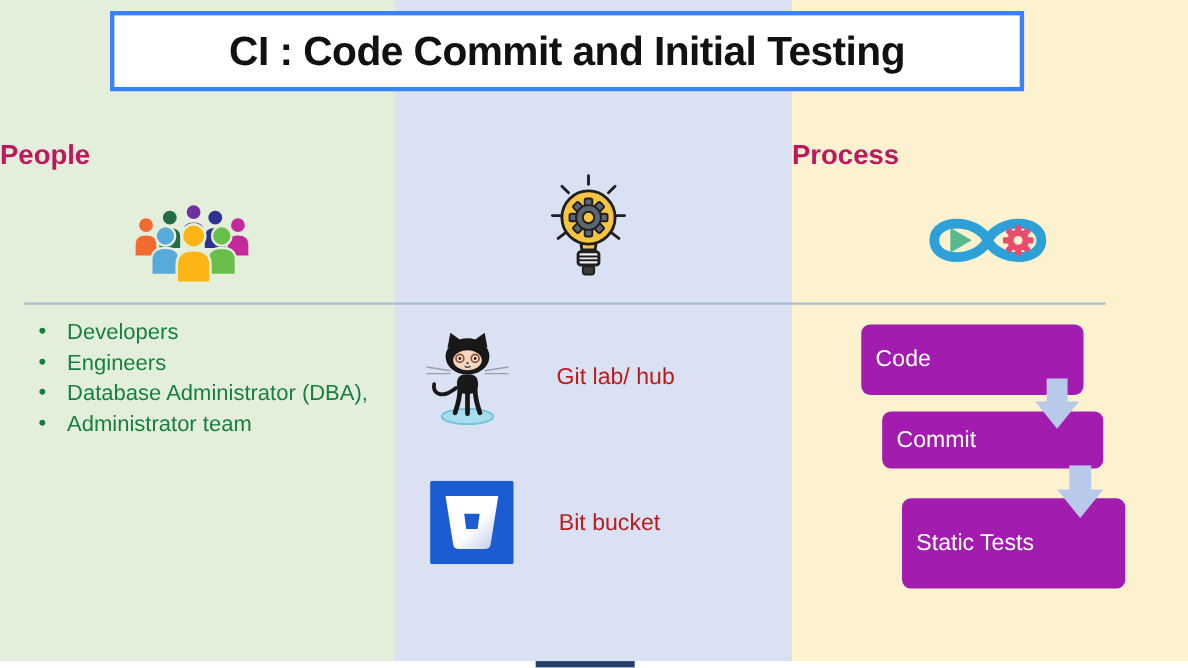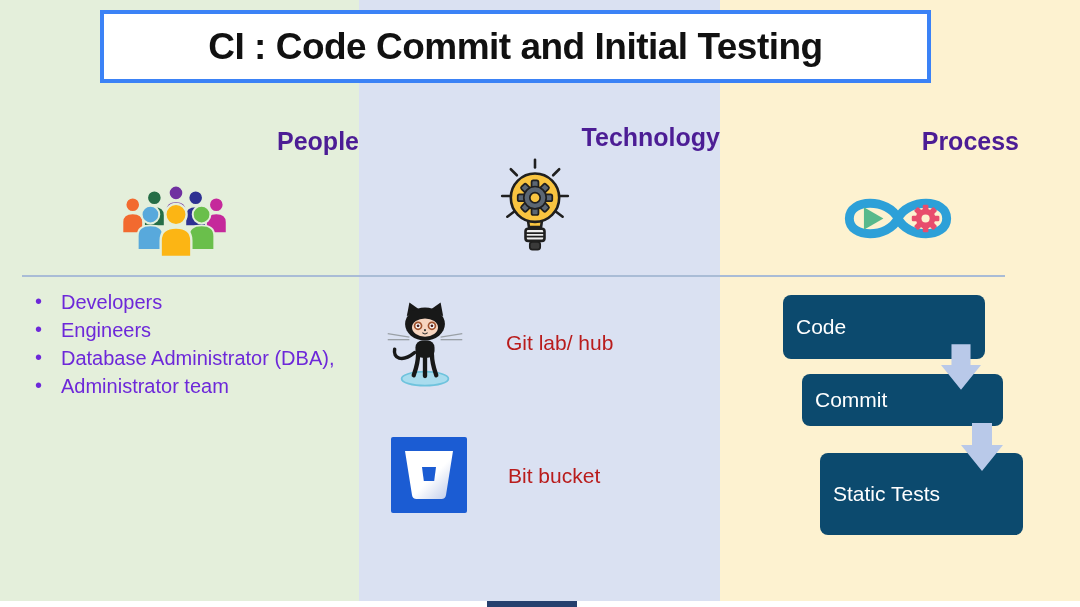--- a/index.html
+++ b/index.html
@@ -7,43 +7,43 @@
          font-family:"Liberation Sans",sans-serif;}
   .col{position:absolute;top:0;height:601px;}
   .col-people{left:0;width:359px;background:#e4efdb;}
   .col-tech{left:359px;width:361px;background:#dae1f2;}
   .col-process{left:720px;width:360px;background:#fdf2d0;}
 
   .title-box{position:absolute;left:100px;top:10px;width:823px;height:65px;background:#ffffff;
              border:4px solid #3b82f6;display:flex;align-items:center;justify-content:center;z-index:5;}
   .title-text{font-size:37px;font-weight:700;color:#111;letter-spacing:-0.5px;}
 
-  .col-header{position:absolute;font-size:25px;font-weight:700;color:#4c1d95;text-align:right;}
+  .col-header{position:absolute;font-size:25px;font-weight:700;color:#be185d;text-align:left;}
   .hdr-people{left:0;width:359px;top:127px;}
   .hdr-tech{left:359px;width:361px;top:123px;}
   .hdr-process{left:720px;width:299px;top:127px;}
 
   .divider{position:absolute;left:22px;top:275px;width:983px;height:2px;background:#a9bcd6;}
 
   .people-icon{position:absolute;left:117px;top:175px;width:118px;height:84px;}
   .bulb-icon{position:absolute;left:496px;top:158px;width:78px;height:95px;}
   .devops-icon{position:absolute;left:833px;top:182px;width:130px;height:73px;}
 
   .bullets{position:absolute;left:33px;top:292px;margin:0;padding:0;list-style:none;
-           font-size:20px;color:#6d28d9;}
+           font-size:20px;color:#15803d;}
   .bullets li{position:relative;padding-left:28px;margin-bottom:7px;line-height:21px;}
   .bullets li::before{content:"\2022";position:absolute;left:2px;top:-1px;}
 
   .octocat-icon{position:absolute;left:386px;top:296px;width:78px;height:96px;}
   .bitbucket-icon{position:absolute;left:391px;top:437px;width:76px;height:76px;}
   .tool-label{position:absolute;font-size:21px;color:#b91c1c;}
   .label-git{left:506px;top:331px;}
   .label-bit{left:508px;top:464px;}
 
-  .step{position:absolute;background:#0c4a6e;border-radius:8px;color:#fff;font-size:21px;
+  .step{position:absolute;background:#a21caf;border-radius:8px;color:#fff;font-size:21px;
         display:flex;align-items:center;padding-left:13px;box-sizing:border-box;z-index:2;}
   .step-code{left:783px;top:295px;width:202px;height:64px;}
   .step-commit{left:802px;top:374px;width:201px;height:52px;}
   .step-static{left:820px;top:453px;width:203px;height:82px;}
   .arrow{position:absolute;z-index:3;}
   .arrow-1{left:941px;top:343px;width:40px;height:48px;}
   .arrow-2{left:961px;top:423px;width:42px;height:48px;}
 
   .bottom-bar{position:absolute;left:487px;top:601px;width:90px;height:6px;background:#26406e;}
 </style>
@@ -54,21 +54,20 @@
 
   <div class="col col-people"></div>
   <div class="col col-tech"></div>
   <div class="col col-process"></div>
 
   <div class="title-box">
     <span class="title-text">CI : Code Commit and Initial Testing</span>
   </div>
 
   <div class="col-header hdr-people">People</div>
-  <div class="col-header hdr-tech">Technology</div>
   <div class="col-header hdr-process">Process</div>
 
   <svg class="people-icon" viewBox="0 0 120 85" xmlns="http://www.w3.org/2000/svg">
     <defs>
       <g id="person">
         <circle cx="0" cy="0" r="9"></circle>
         <path d="M-13,36 L-13,22 Q-13,11 0,11 Q13,11 13,22 L13,36 Z"></path>
       </g>
     </defs>
     <use href="#person" transform="translate(16,30) scale(0.8)" fill="#f26a2f" stroke="#e4efdb" stroke-width="2"></use>

